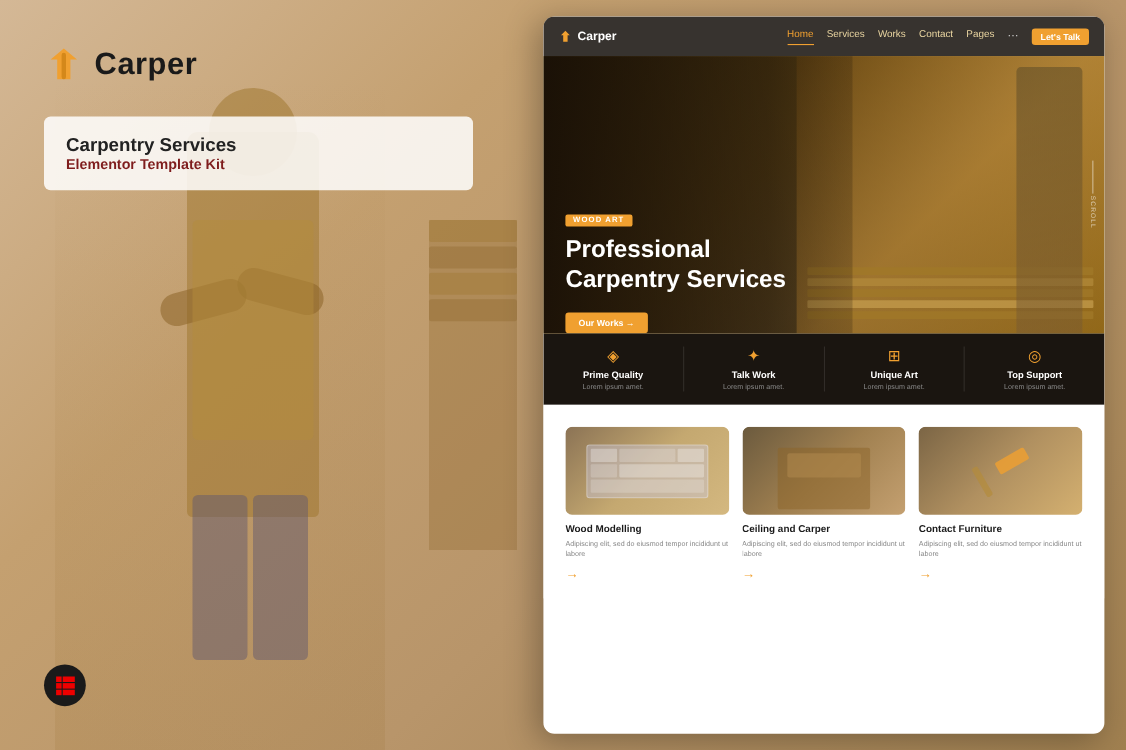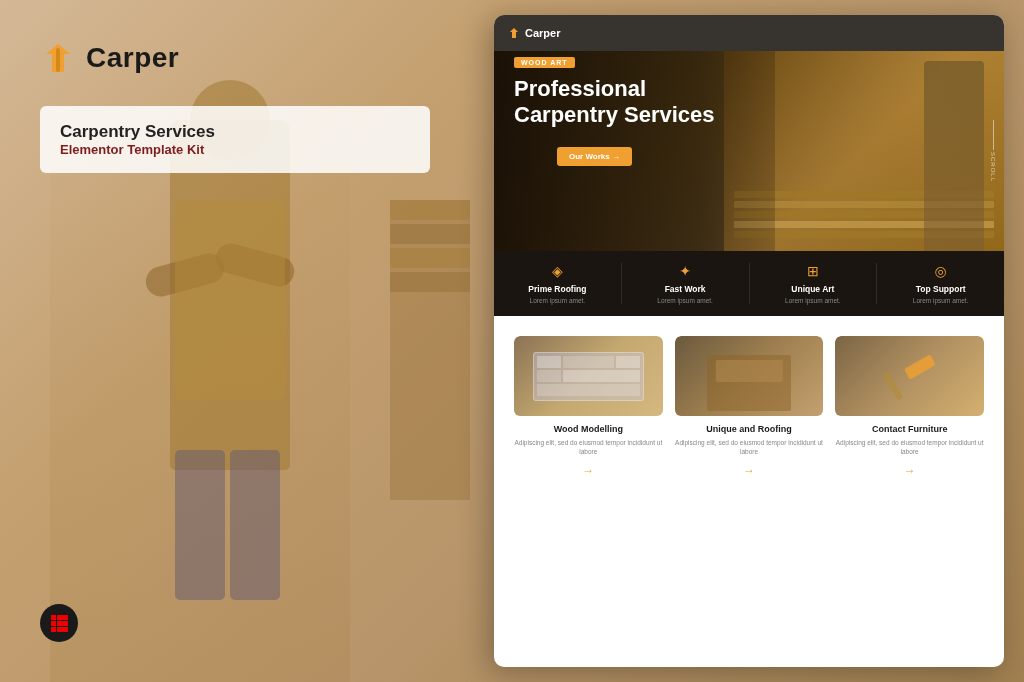--- a/index.html
+++ b/index.html
@@ -168,26 +168,26 @@
       color: #fff;
       font-size: 8px;
       font-weight: 700;
       padding: 3px 8px;
       border-radius: 3px;
     }
 
     
     .hero-section {
       position: relative;
-      height: 200px;
+      height: 252px;
       background: linear-gradient(to right, rgba(30,20,10,0.7) 40%, rgba(80,60,30,0.3) 100%),
                   linear-gradient(135deg, #8B6914 0%, #c4922a 40%, #d4a850 60%, #b8820a 100%);
       overflow: hidden;
       display: flex;
-      align-items: flex-start;
+      align-items: flex-end;
       padding: 0 20px;
     }
 
     .hero-content {
       position: relative;
       z-index: 2;
     }
 
     .wood-art-badge {
       background: #f0a030;
@@ -213,21 +213,20 @@
     .hero-btn {
       background: #f0a030;
       color: #fff;
       font-size: 8px;
       font-weight: 700;
       padding: 5px 12px;
       border-radius: 3px;
       display: inline-flex;
       align-items: center;
       gap: 4px;
-      margin-left: 43px;
     }
 
     .scroll-indicator {
       position: absolute;
       right: 8px;
       top: 50%;
       transform: translateY(-50%);
       display: flex;
       flex-direction: column;
       align-items: center;
@@ -314,21 +313,20 @@
       text-align: center;
       max-width: 300px;
       margin: 0 auto 16px;
       line-height: 1.5;
     }
 
     .services-grid {
       display: grid;
       grid-template-columns: repeat(3, 1fr);
       gap: 12px;
-      text-align: center;
     }
 
     .service-card {
       border-radius: 6px;
       overflow: hidden;
     }
 
     .service-img {
       height: 80px;
       border-radius: 6px;
@@ -436,20 +434,29 @@
 
 <div class="browser-mockup">
 
   <div class="site-header">
     <div class="site-logo-small">
       <svg width="12" height="12" viewBox="0 0 12 12">
         <polygon points="6,1 10,5 8,5 8,11 4,11 4,5 2,5" fill="#f0a030"></polygon>
       </svg>
       <span>Carper</span>
     </div>
+    <div class="site-nav">
+      <span class="nav-item active">Home</span>
+      <span class="nav-item">Services</span>
+      <span class="nav-item">Works</span>
+      <span class="nav-item">Contact</span>
+      <span class="nav-item">Pages</span>
+      <span class="nav-grid-icon">⋯</span>
+      <span class="nav-cta">Let's Talk</span>
+    </div>
   </div>
 
   <div class="hero-section">
 
     <div style="position:absolute;right:0;top:0;bottom:0;width:55%;z-index:0;overflow:hidden;">
       <div style="height:100%;background:linear-gradient(135deg,rgba(120,80,20,0.5) 0%,rgba(180,130,50,0.7) 50%,rgba(140,100,30,0.6) 100%);"></div>
 
       <div style="position:absolute;bottom:10px;left:10px;right:10px;">
         <div style="height:7px;background:rgba(160,120,40,0.8);margin-bottom:3px;border-radius:1px;"></div>
         <div style="height:7px;background:rgba(180,140,60,0.7);margin-bottom:3px;border-radius:1px;"></div>
@@ -474,26 +481,26 @@
 
     <div class="scroll-indicator">
       <div class="scroll-line"></div>
       <span style="writing-mode:vertical-rl;font-size:6px;color:rgba(255,255,255,0.6);letter-spacing:1px;">SCROLL</span>
     </div>
   </div>
 
   <div class="features-bar">
     <div class="feature-item">
       <span class="feature-icon">◈</span>
-      <span class="feature-title">Prime Roofing</span>
+      <span class="feature-title">Prime Quality</span>
       <span class="feature-desc">Lorem ipsum amet.</span>
     </div>
     <div class="feature-item">
       <span class="feature-icon">✦</span>
-      <span class="feature-title">Fast Work</span>
+      <span class="feature-title">Talk Work</span>
       <span class="feature-desc">Lorem ipsum amet.</span>
     </div>
     <div class="feature-item">
       <span class="feature-icon">⊞</span>
       <span class="feature-title">Unique Art</span>
       <span class="feature-desc">Lorem ipsum amet.</span>
     </div>
     <div class="feature-item">
       <span class="feature-icon">◎</span>
       <span class="feature-title">Top Support</span>
@@ -525,21 +532,21 @@
       </div>
 
       <div class="service-card">
         <div class="service-img service-img-2">
           <div style="height:100%;display:flex;align-items:flex-end;justify-content:center;padding:5px;">
             <div style="width:60%;height:80%;background:rgba(140,100,40,0.5);border-radius:2px;position:relative;">
               <div style="position:absolute;top:5px;left:50%;transform:translateX(-50%);width:80%;height:40%;background:rgba(180,140,80,0.5);border-radius:2px;"></div>
             </div>
           </div>
         </div>
-        <div class="service-name">Unique and Roofing</div>
+        <div class="service-name">Ceiling and Carper</div>
         <div class="service-desc">Adipiscing elit, sed do eiusmod tempor incididunt ut labore</div>
         <div class="service-arrow">→</div>
       </div>
 
       <div class="service-card">
         <div class="service-img service-img-3">
           <div style="height:100%;display:flex;align-items:center;justify-content:center;padding:5px;">
 
             <div style="position:relative;width:50px;height:50px;">
               <div style="position:absolute;right:0;top:10px;width:30px;height:12px;background:rgba(240,160,48,0.8);border-radius:2px;transform:rotate(-30deg);"></div>

